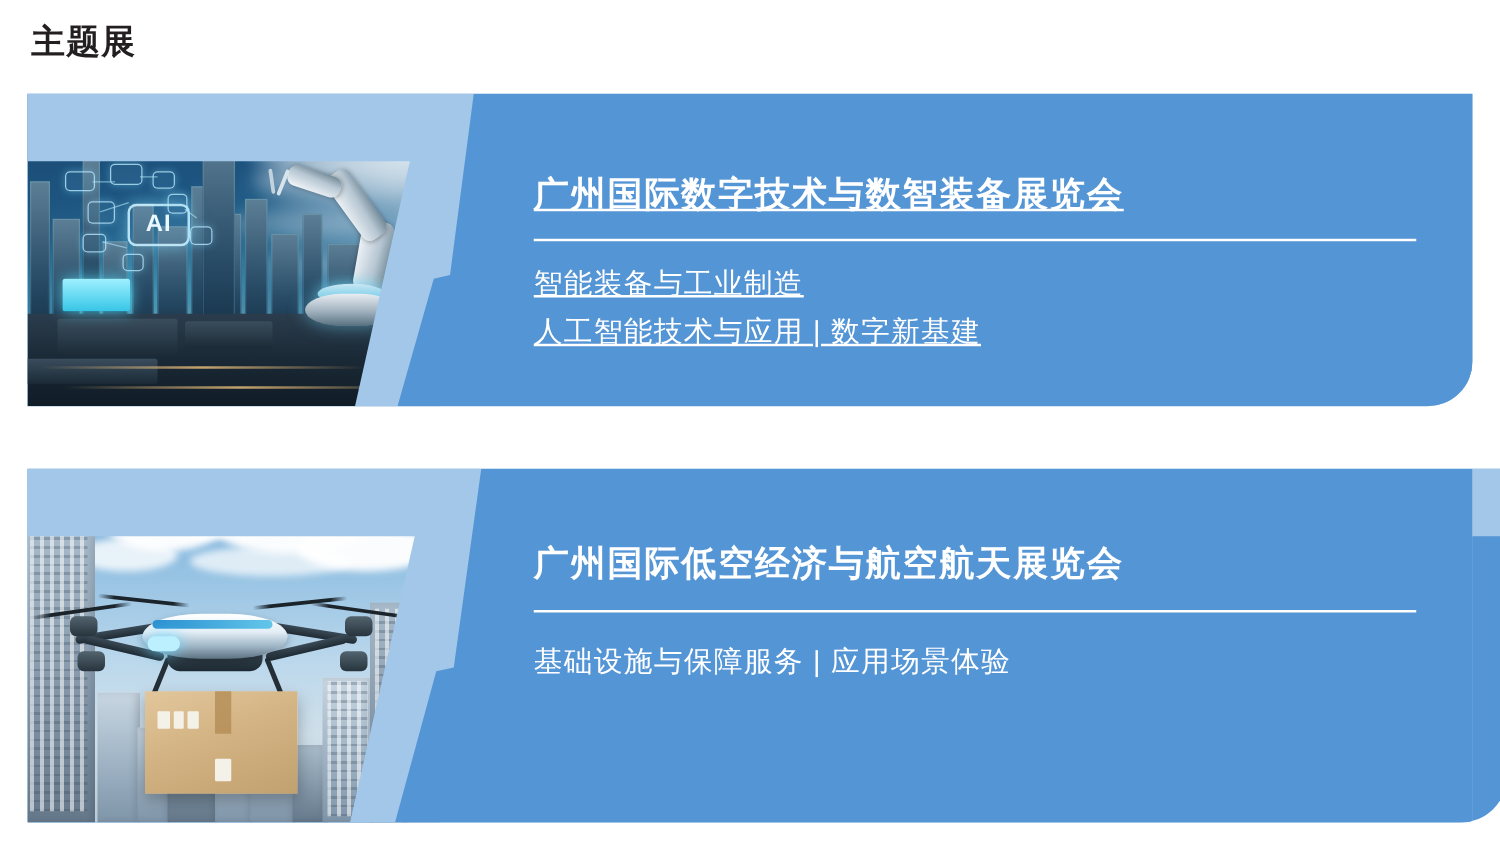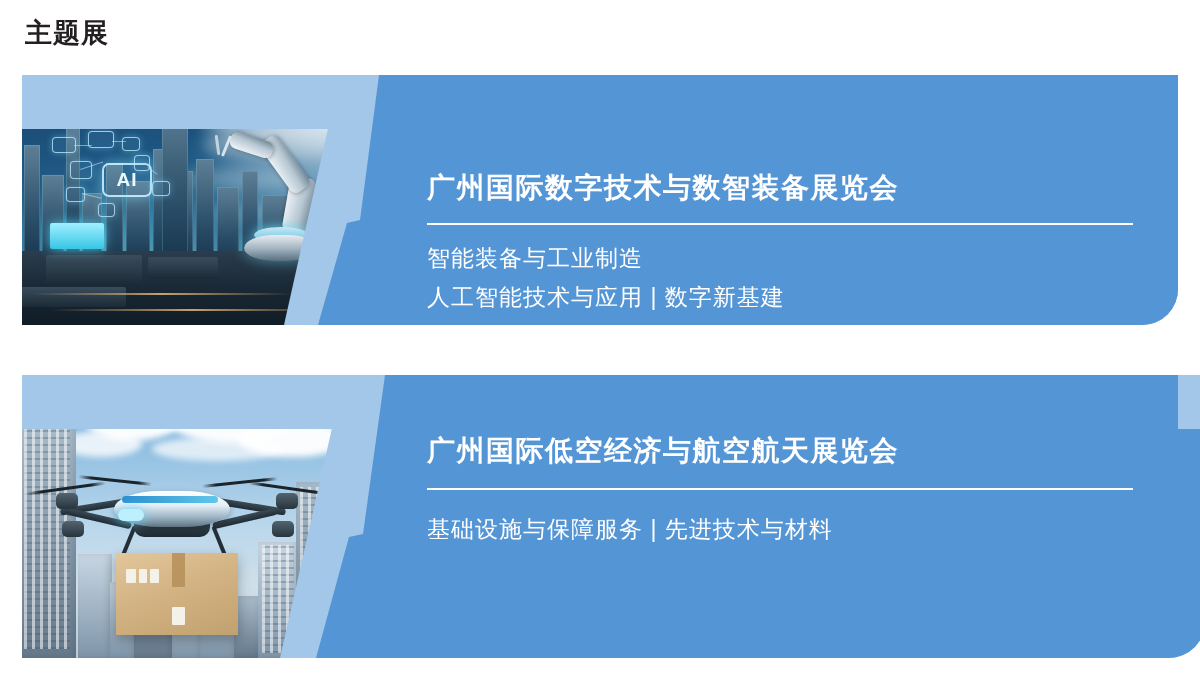--- a/index.html
+++ b/index.html
@@ -300,21 +300,21 @@
   }
   .sub-list{ }
   .sub-line{
     font-size:23px;
     line-height:1.68;
     letter-spacing:1px;
     color:#ffffff;
     white-space:nowrap;
   }
 
-  #card-0 .content{ padding-top:95px; }
+  #card-0 .content{ padding-top:63px;text-decoration:underline; }
   #card-0 .divider{ margin:18px 0 14px 0; width:706px; }
   #card-1 .content{ padding-top:58px; }
   #card-1 .divider{ margin:20px 0 20px 0; width:706px; }
 </style>
 </head>
 <body>
 
 <div id="page-title">主题展</div>
 
 <div class="card" id="card-0">
@@ -448,16 +448,16 @@
   </div>
 
   <div class="toplight"></div>
   <div class="band"></div>
   <div class="panel"></div>
 
   <div class="content">
     <div class="card-title">广州国际低空经济与航空航天展览会</div>
     <div class="divider"></div>
     <div class="sub-list">
-      <div class="sub-line">基础设施与保障服务 | 先进技术与材料</div>
+      <div class="sub-line">基础设施与保障服务 | 应用场景体验</div>
     </div>
   </div>
 </div>
 
 </body></html>

